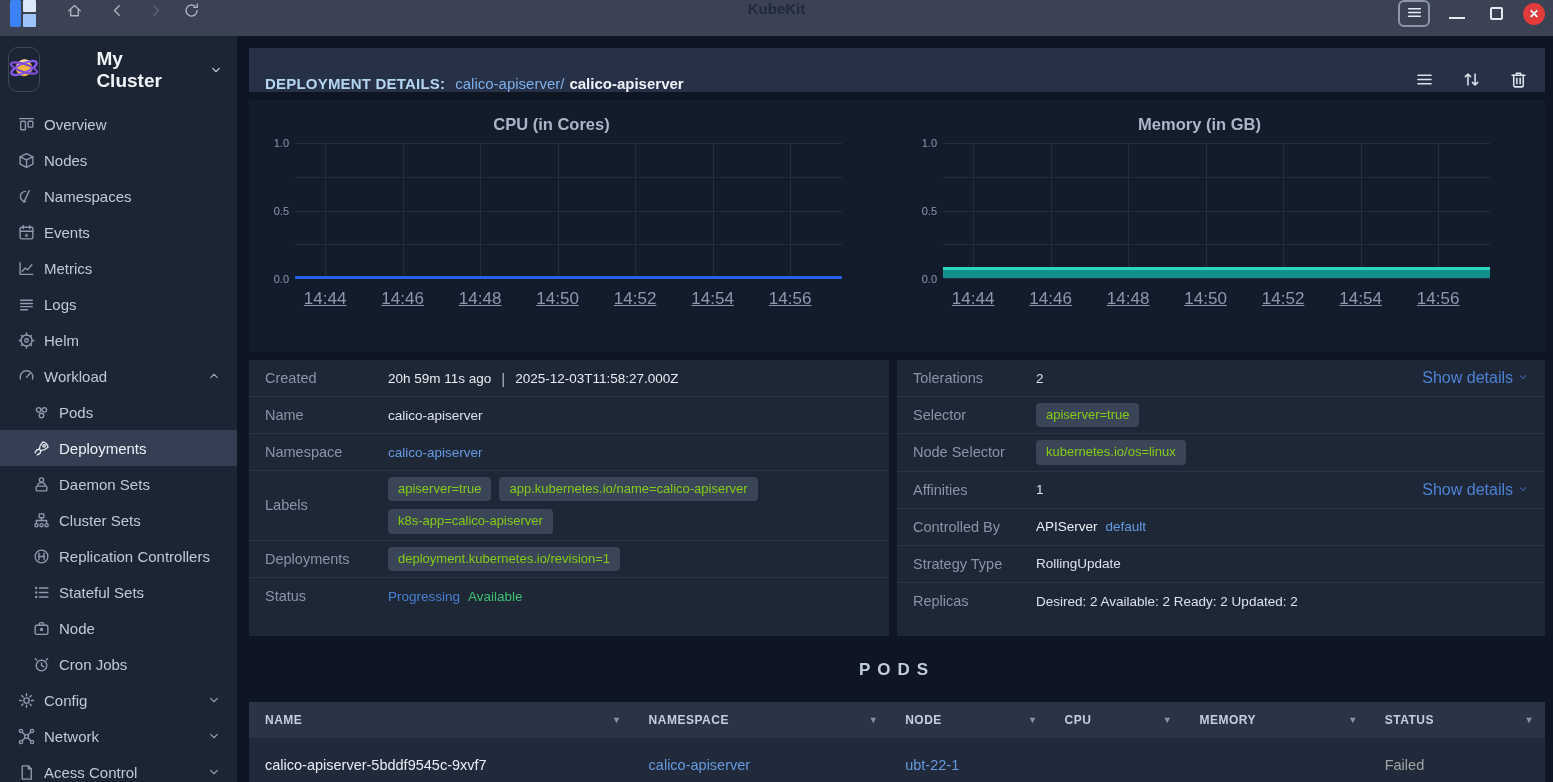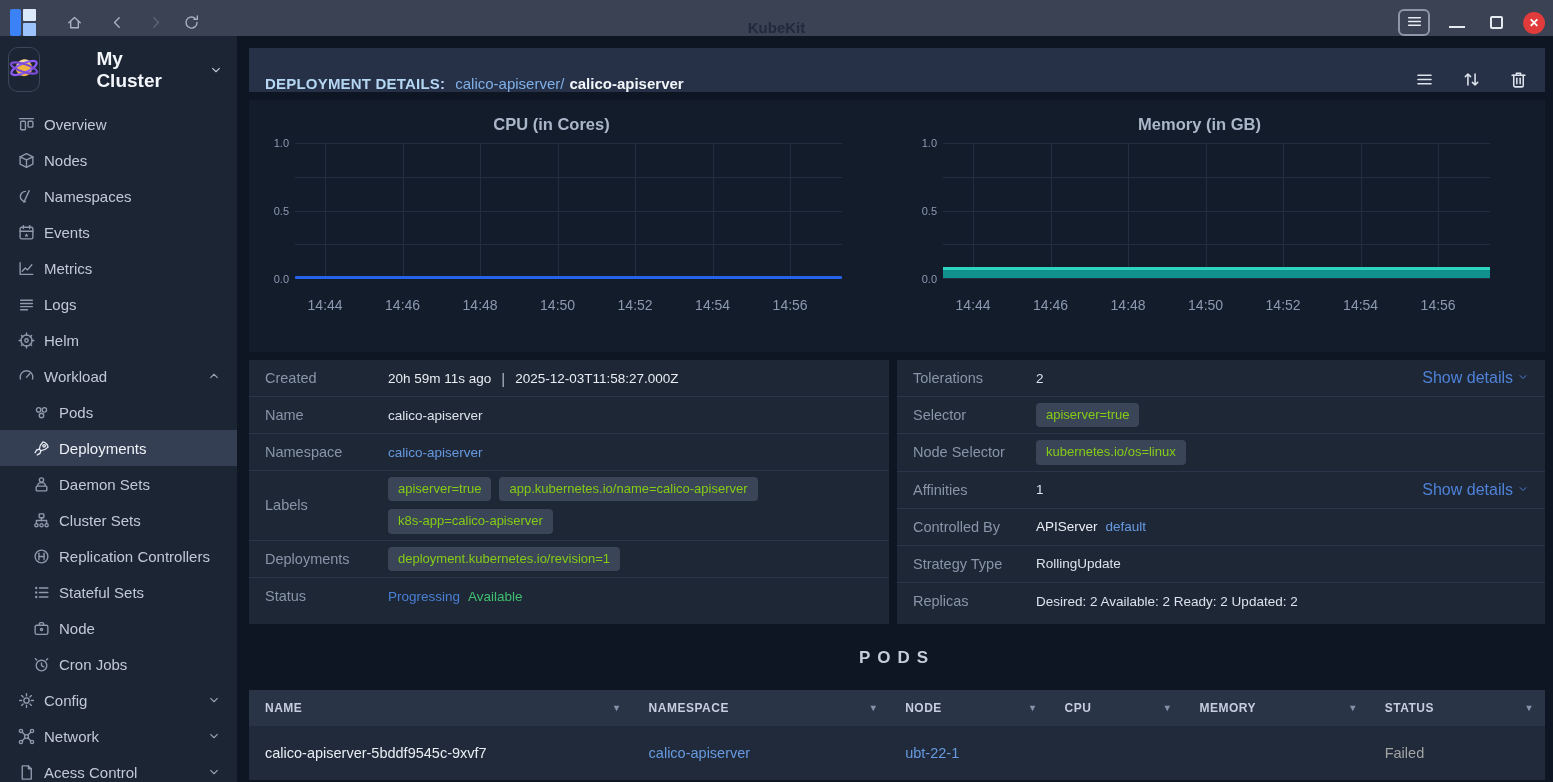--- a/index.html
+++ b/index.html
@@ -1,20 +1,20 @@
 <!DOCTYPE html>
 <html><head>
 <meta charset="utf-8">
 <style>
   * { box-sizing: border-box; margin: 0; padding: 0; }
   html,body { width:1553px; height:782px; overflow:hidden; }
   body { font-family:"Liberation Sans", sans-serif; background:#0e1624; color:#dfe5ed; }
 
   
-  .titlebar { height:36px; background:#3a4253; display:flex; align-items:flex-end; position:relative; padding:0 8px 0 10px; }
+  .titlebar { height:36px; background:#3a4253; display:flex; align-items:flex-start; position:relative; padding:0 8px 0 10px; }
   .tb-logo { width:26px; height:27px; display:flex; gap:2px; }
   .tb-logo .l { width:11px; height:27px; background:#3b82f6; border-radius:2px; }
   .tb-logo .r { width:13px; display:flex; flex-direction:column; gap:2px; }
   .tb-logo .r .t { height:12px; background:#dce9fb; border-radius:1px; }
   .tb-logo .r .b { height:13px; background:#9cc3fb; border-radius:1px; }
   .tb-btn { background:none; border:none; color:#aab2c0; display:flex; align-items:center; justify-content:center; width:24px; height:24px; cursor:pointer; }
   .tb-btn.dim { color:#5d6575; }
   .tb-home { margin-left:26px; }
   .tb-back { margin-left:19px; }
   .tb-fwd { margin-left:14px; }
@@ -61,25 +61,25 @@
   .chart-title { text-align:center; font-size:16.5px; font-weight:bold; color:#aab7c8; margin-bottom:9px; }
   .chart-body { display:flex; }
   .y-gutter { width:34px; position:relative; height:136px; flex-shrink:0; }
   .y-tick { position:absolute; right:6px; font-size:11px; color:#8b99b0; transform:translateY(-50%); }
   .plot { flex:1; height:136px; position:relative; border-bottom:1px solid #222d40; }
   .gridline-h { position:absolute; left:0; right:0; height:1px; background:#222d40; }
   .gridline-v { position:absolute; top:0; bottom:0; width:1px; background:#222d40; }
   .series-line { position:absolute; left:0; right:0; height:3px; border-radius:1px; }
   .series-band { position:absolute; left:0; right:0; bottom:0; }
   .x-axis { position:relative; height:22px; margin-left:34px; }
-  .x-tick { position:absolute; top:18px; transform:translateX(-50%); font-size:14px; color:#8b99b0; white-space:nowrap; }
+  .x-tick { position:absolute; top:10px; transform:translateX(-50%); font-size:17px; color:#8b99b0; white-space:nowrap;text-decoration:underline; }
 
   
   .details-row { display:flex; gap:8px; margin-top:8px; }
-  .card { background:#1d2736; padding-bottom:4px; }
+  .card { background:#1d2736; padding-bottom:16px; }
   .card.left { width:640px; flex-shrink:0; }
   .card.right { flex:1; }
   .detail-row { display:flex; align-items:center; min-height:37px; padding:6px 16px; border-bottom:1px solid #2a3549; }
   .detail-row:last-child { border-bottom:none; }
   .d-label { width:123px; flex-shrink:0; color:#8995a8; font-size:14.5px; }
   .d-value { flex:1; color:#dce2eb; font-size:13.5px; display:flex; align-items:center; flex-wrap:wrap; gap:8px; }
   .d-action { margin-left:auto; color:#4f82d8; font-size:16px; display:flex; align-items:center; gap:4px; cursor:pointer; white-space:nowrap; }
   .d-action svg { width:12px; height:12px; }
   .chip { background:#3a4557; color:#84cc16; border-radius:4px; padding:5px 10px; font-size:13px; line-height:1.1; }
   .t-link { color:#679ae0; cursor:pointer; text-decoration:none; }

